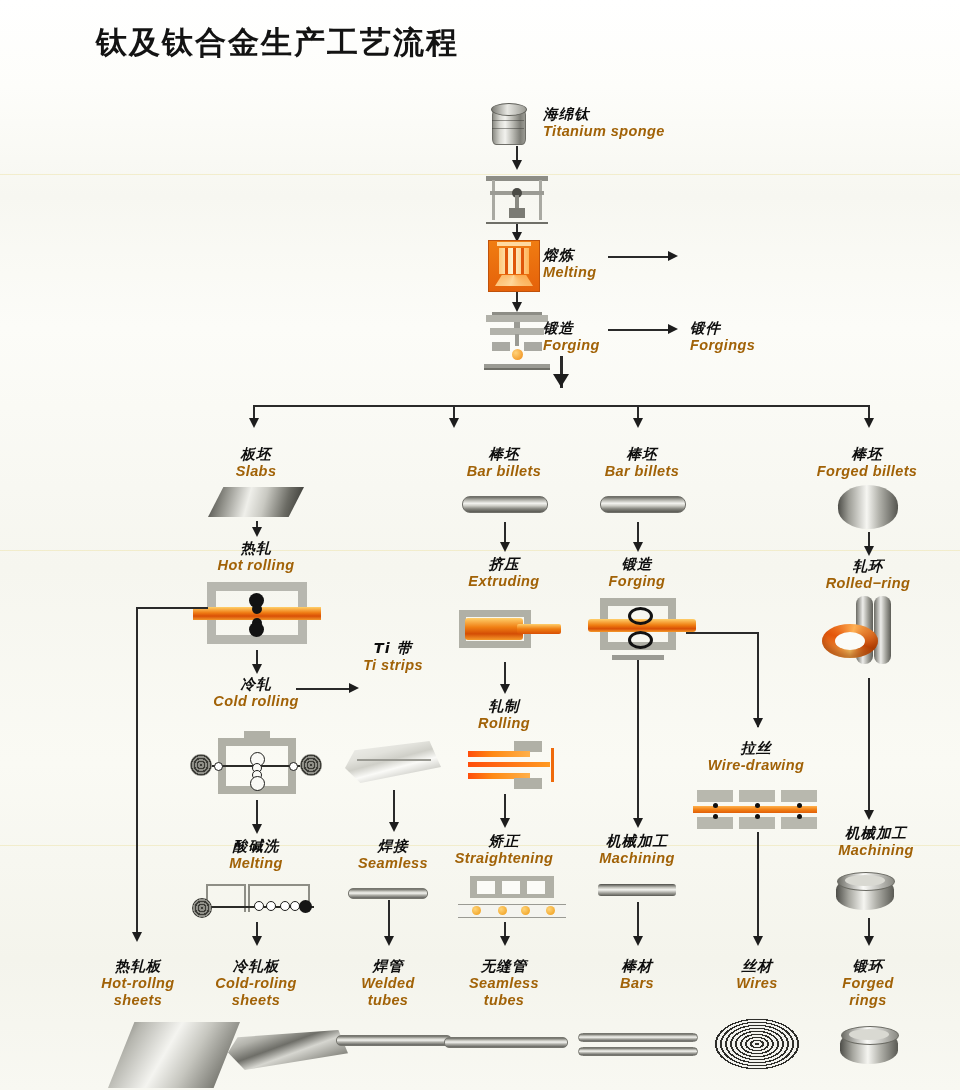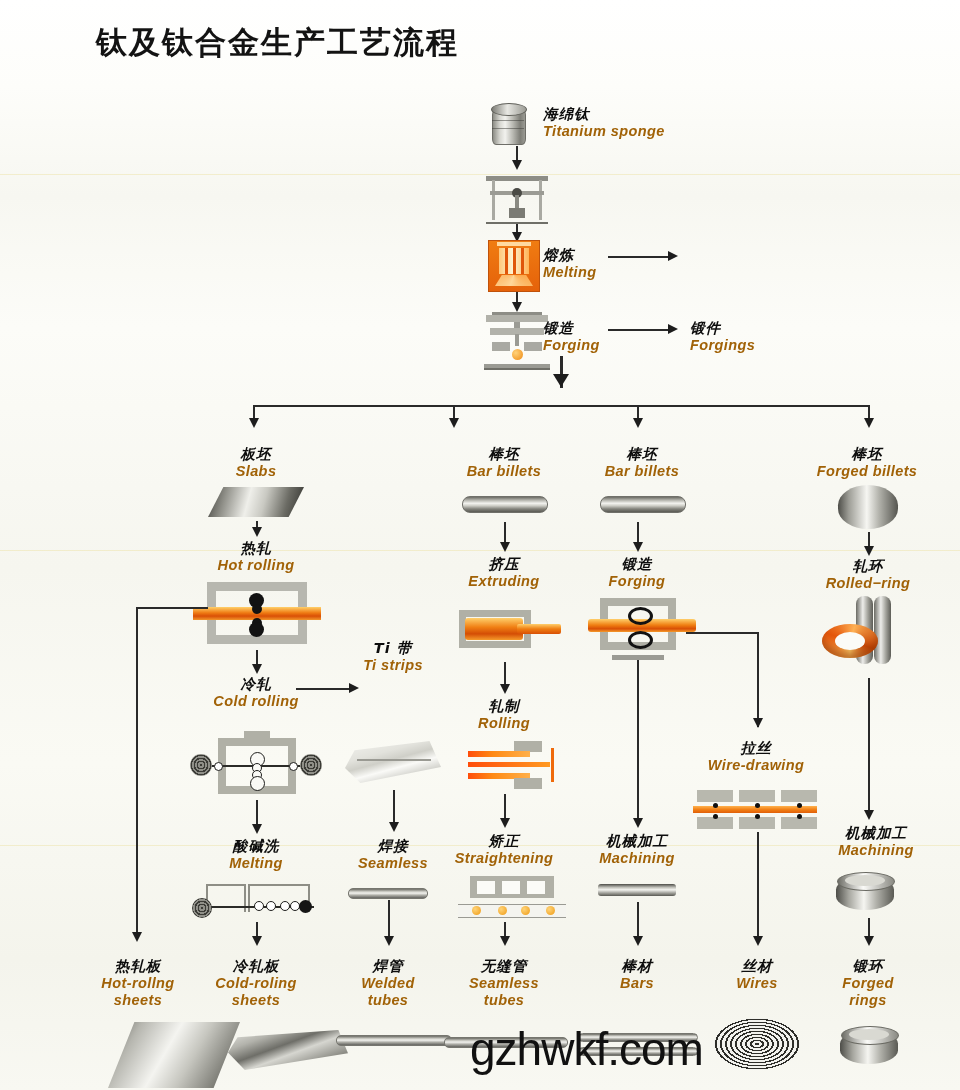--- a/index.html
+++ b/index.html
@@ -633,14 +633,13 @@
     <div class="cn">锻环</div>
     <div class="en">Forged</div>
     <div class="en">rings</div>
   </div>
   <div class="icon mring" style="left:840px;top:1026px">
     <div class="outer"></div>
       <div class="top"></div>
       <div class="hole"></div>
   </div>
 
-  <div class="wm">gzhwkf.com</div>
 </div>
 
 </body></html>

